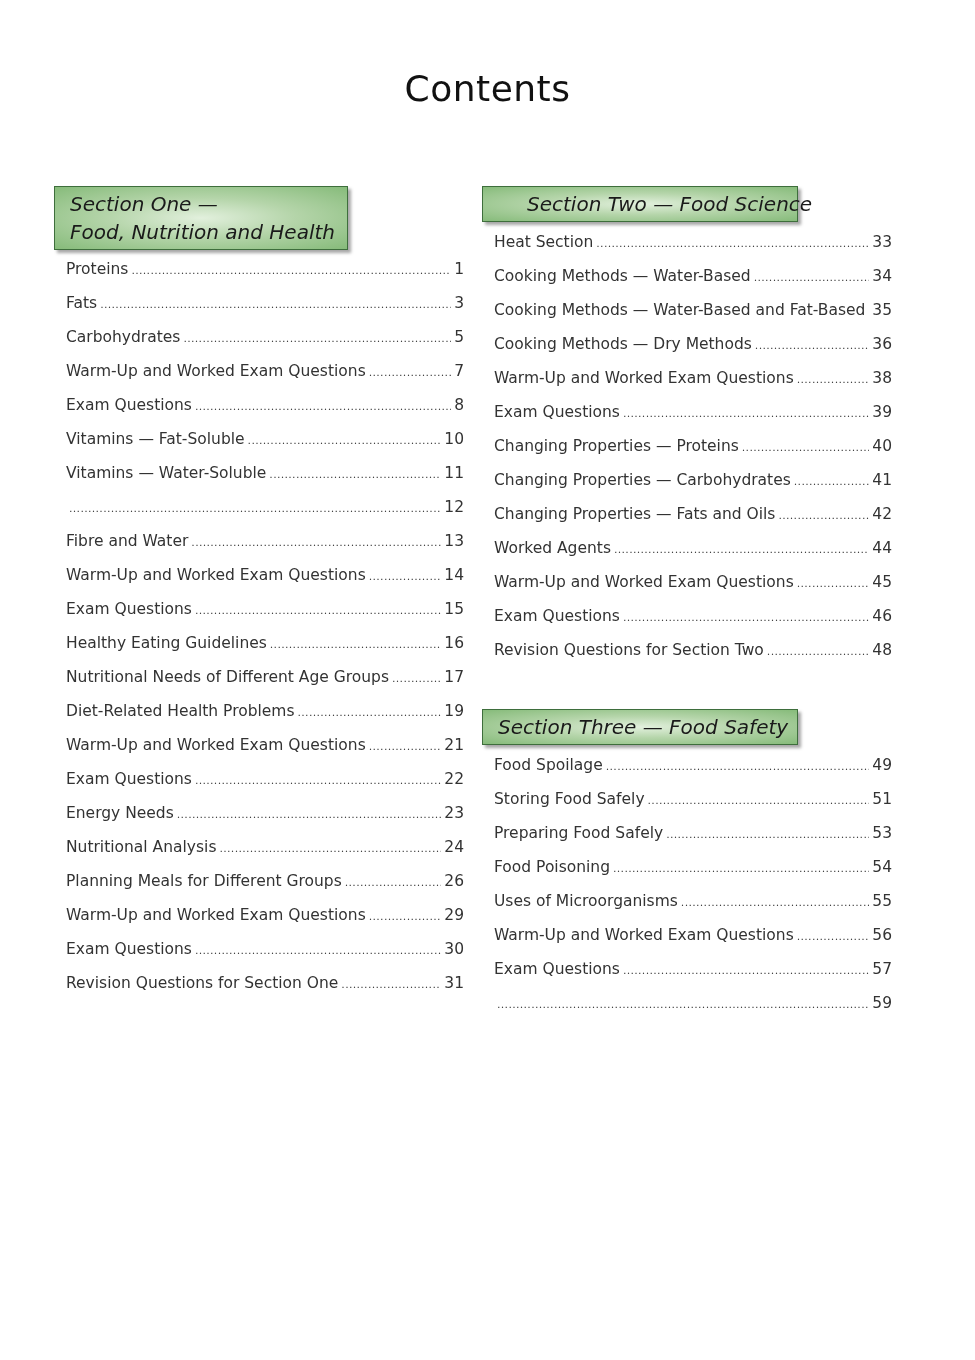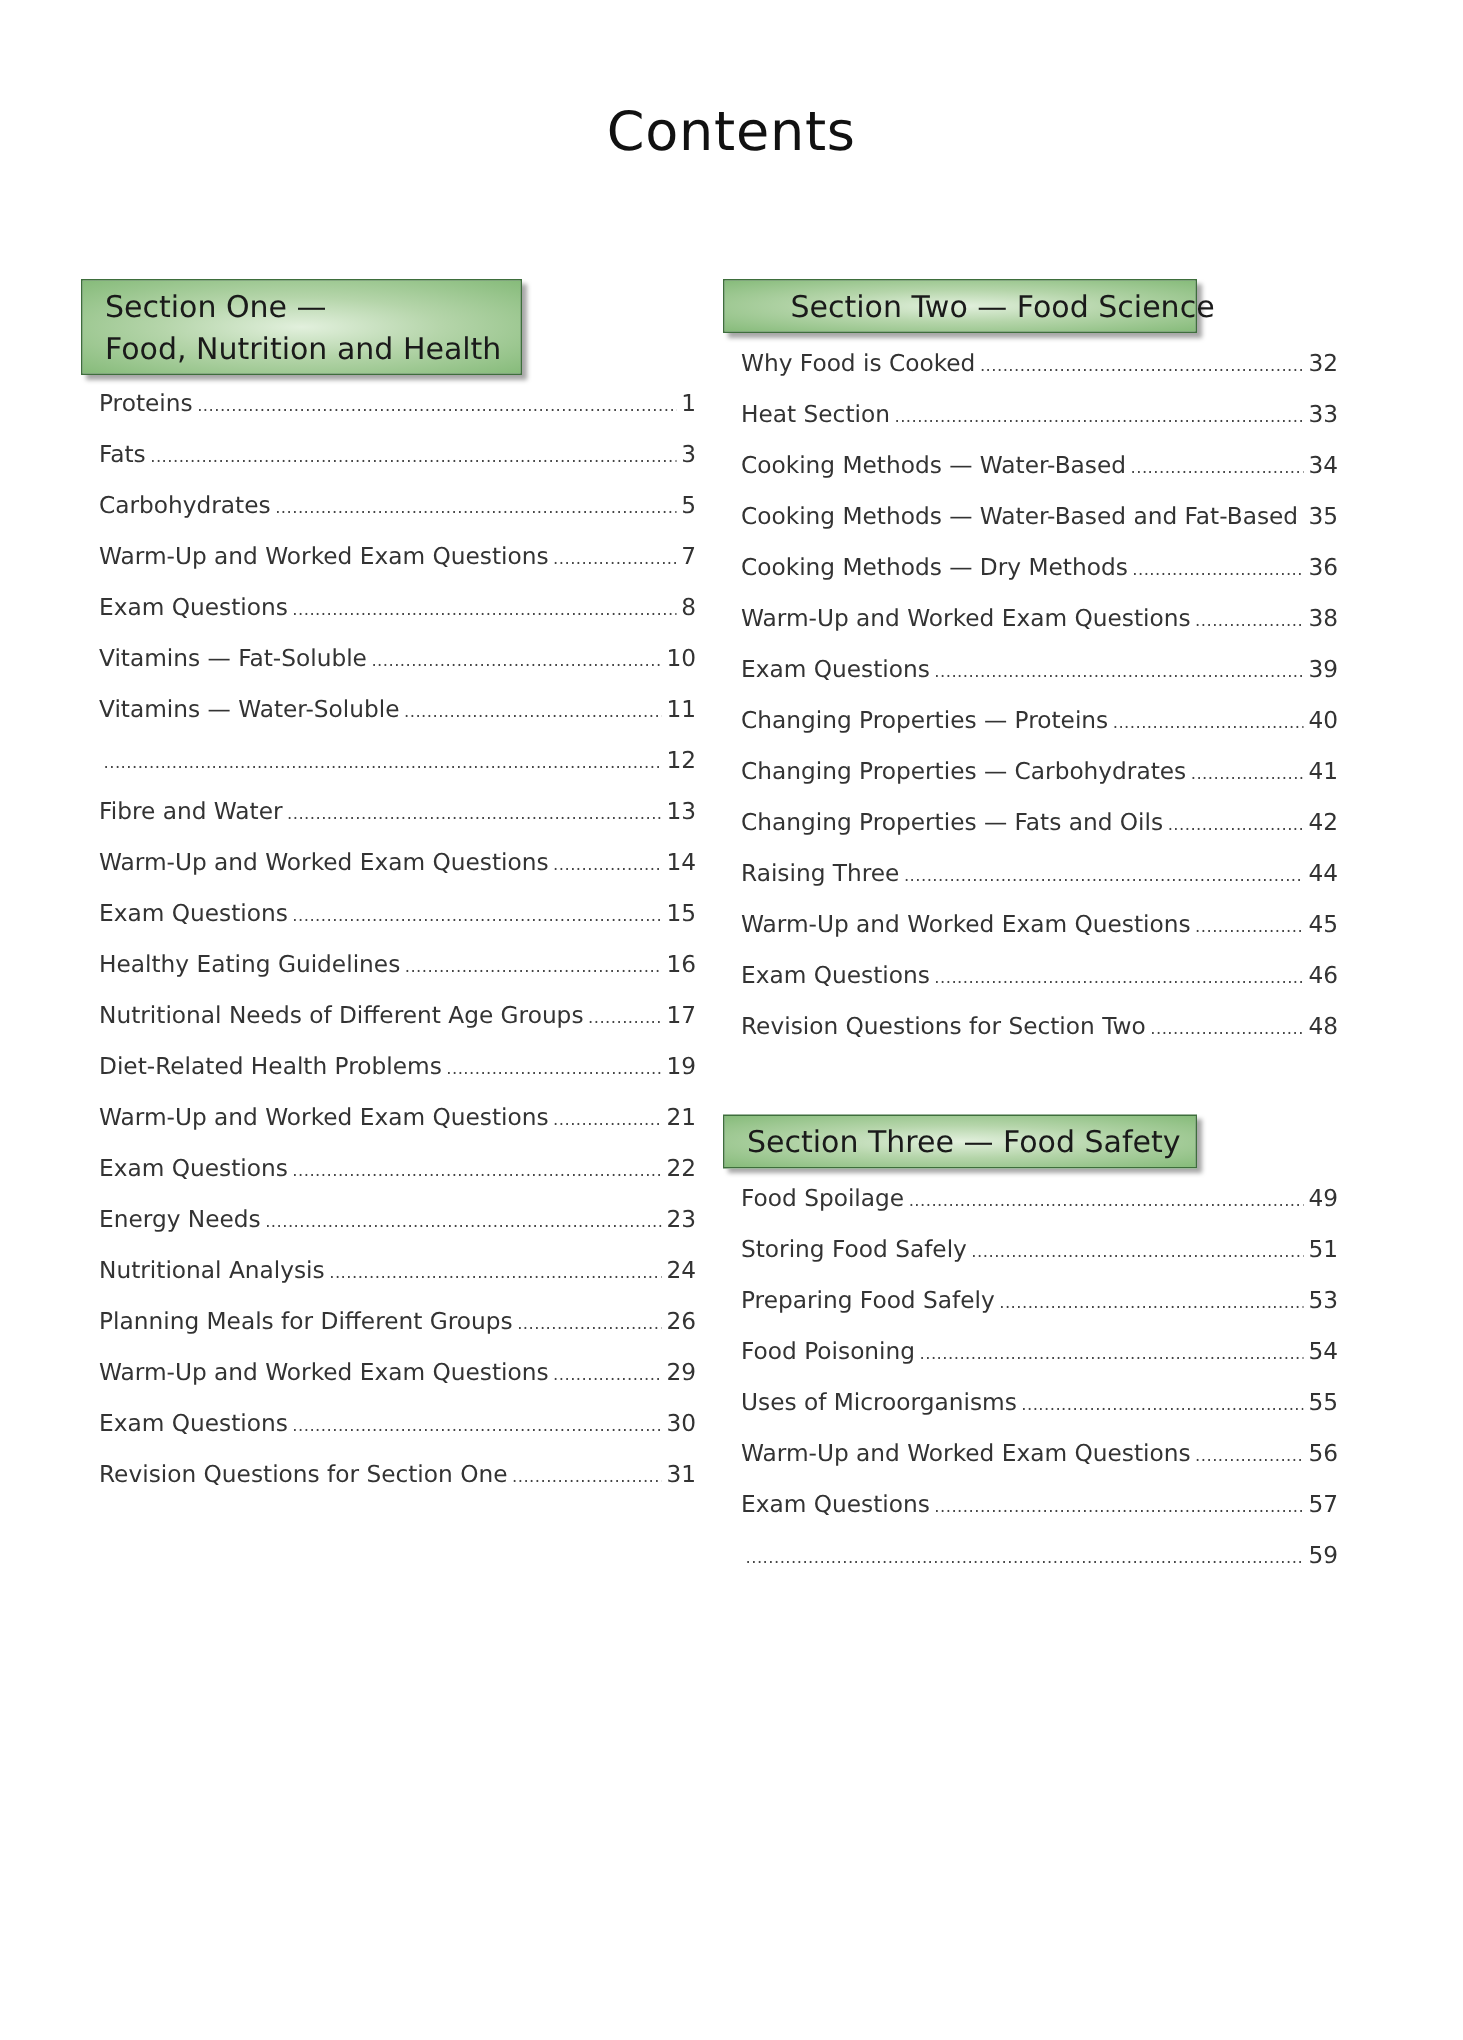--- a/index.html
+++ b/index.html
@@ -15,21 +15,21 @@
   .column { position: absolute; }
   .col-left { left: 54px; top: 186px; width: 410px; }
   .col-right { left: 482px; top: 186px; width: 410px; }
   .section { margin-bottom: 0; }
   .section-header {
     display: inline-block; box-sizing: border-box;
     background: radial-gradient(ellipse at 50% 50%, #e2f0dd 0%, #b5d5aa 45%, #86bb7a 100%);
     border: 1px solid #3e6e3c;
     box-shadow: 3px 3px 3px rgba(0,0,0,0.35);
     color: #1a1a1a; font-size: 20px; line-height: 28px;
-    padding: 3px 14px 3px 15px; margin-bottom: 3px;
+    padding: 3px 14px 3px 15px; margin-bottom: 3px; font-style: italic;
   }
   .section-header span { display: block; white-space: nowrap; }
   .hdr-one { width: 294px; }
   .hdr-two { width: 316px; padding-left: 44px; }
   .hdr-three { width: 316px; }
   .entries { list-style: none; margin: 0; padding: 0 0 0 12px; }
   .entry {
     display: flex; align-items: baseline; height: 34px; line-height: 34px;
     font-size: 15.5px; color: #333; white-space: nowrap;
   }
@@ -172,25 +172,20 @@
   </div>
 </div>
 
 <div class="column col-right">
   <div class="section">
     <div class="section-header hdr-two">
       <span>Section Two — Food Science</span>
     </div>
     <ul class="entries">
         <li class="entry">
-          <span class="title">Why Food is Cooked</span>
-          <span class="leader"></span>
-          <span class="page">32</span>
-        </li>
-        <li class="entry">
           <span class="title">Heat Section</span>
           <span class="leader"></span>
           <span class="page">33</span>
         </li>
         <li class="entry">
           <span class="title">Cooking Methods — Water-Based</span>
           <span class="leader"></span>
           <span class="page">34</span>
         </li>
         <li class="entry">
@@ -222,21 +217,21 @@
           <span class="title">Changing Properties — Carbohydrates</span>
           <span class="leader"></span>
           <span class="page">41</span>
         </li>
         <li class="entry">
           <span class="title">Changing Properties — Fats and Oils</span>
           <span class="leader"></span>
           <span class="page">42</span>
         </li>
         <li class="entry">
-          <span class="title">Raising Three</span>
+          <span class="title">Worked Agents</span>
           <span class="leader"></span>
           <span class="page">44</span>
         </li>
         <li class="entry">
           <span class="title">Warm-Up and Worked Exam Questions</span>
           <span class="leader"></span>
           <span class="page">45</span>
         </li>
         <li class="entry">
           <span class="title">Exam Questions</span>

